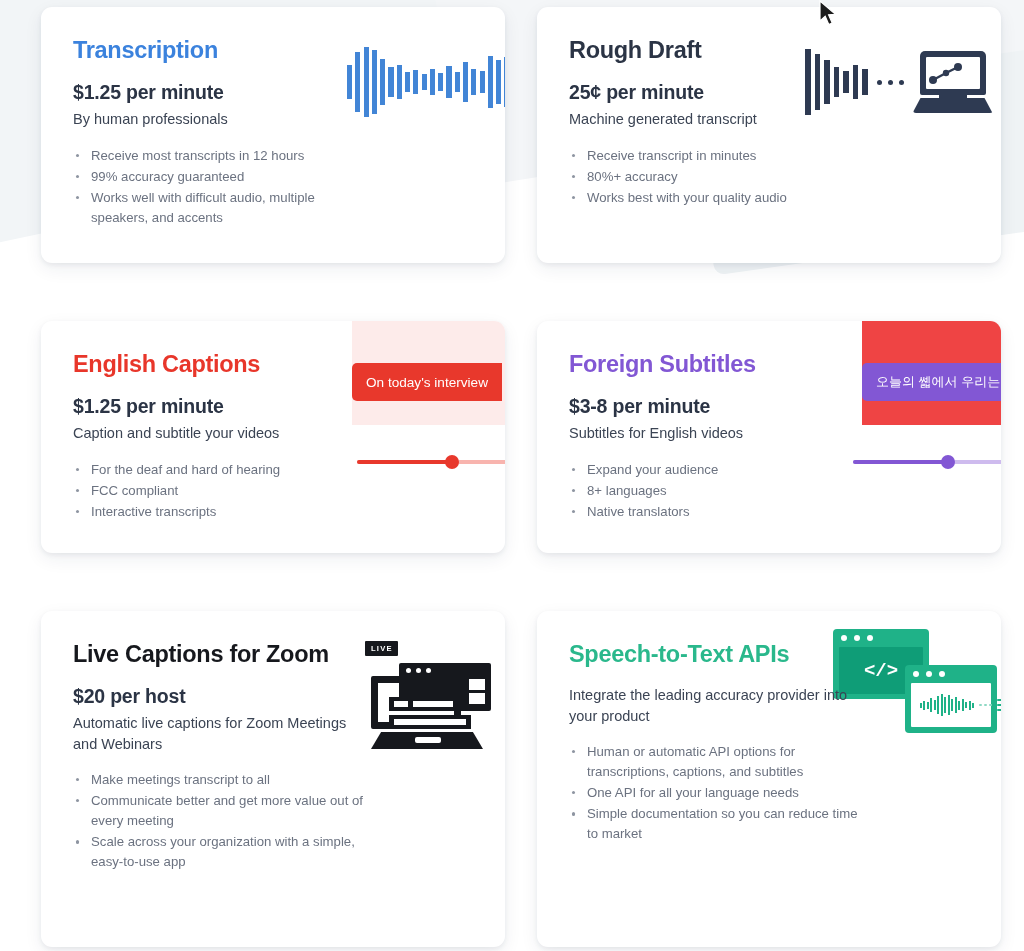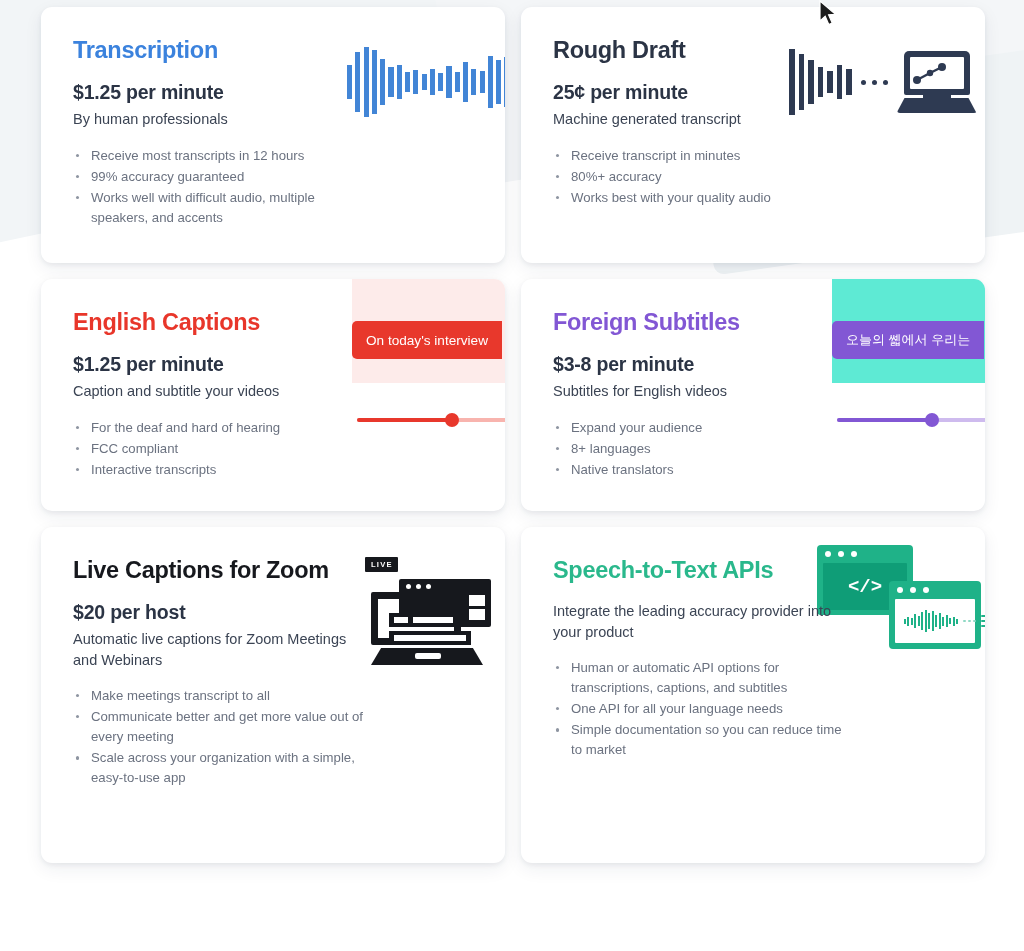--- a/index.html
+++ b/index.html
@@ -47,21 +47,20 @@
   .grid {
     position: relative;
     z-index: 1;
     padding: 7px 18px 0 0;
     display: grid;
     grid-template-columns: 464px 464px;
     column-gap: 32px;
     row-gap: 58px;
     justify-content: start;
     padding-left: 41px;
-    gap: 16px;
   }
 
   .card {
     position: relative;
     background: #ffffff;
     border-radius: 11px;
     box-shadow: 0 2px 5px rgba(23,43,77,0.07), 0 6px 18px rgba(23,43,77,0.07);
     overflow: hidden;
     padding: 30px 32px 26px 32px;
   }
@@ -169,21 +168,21 @@
   .laptop-graph { position: absolute; top: 10px; left: 13px; z-index: 2; }
 
   
   .preview-panel {
     position: absolute;
     top: 0; left: 311px;
     width: 153px; height: 104px;
     z-index: 1;
   }
   .preview-panel.red    { background: #fdebea; }
-  .preview-panel.purple { background: #5eead4; }
+  .preview-panel.purple { background: #ef4444; margin-left: 14px; }
 
   .caption-pill {
     position: absolute;
     top: 42px; left: 0;
     height: 38px;
     padding: 0 14px;
     display: flex; align-items: center;
     border-radius: 5px 0 0 5px;
     color: #ffffff;
     font-size: 13.6px;

